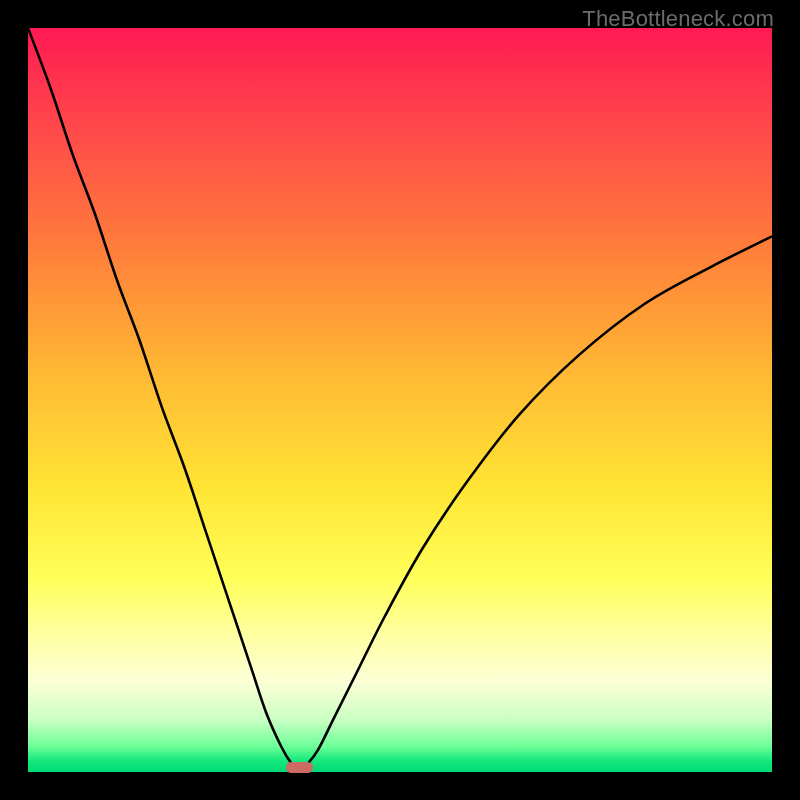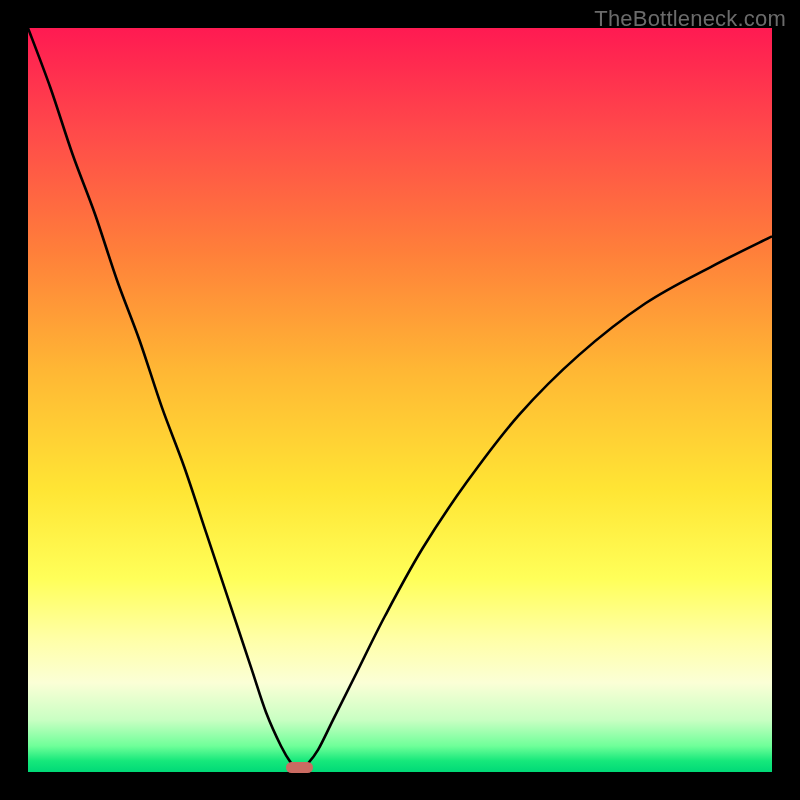--- a/index.html
+++ b/index.html
@@ -13,21 +13,21 @@
   }
   .frame {
     position: relative;
     width: 800px;
     height: 800px;
     background: #000;
   }
   .watermark {
     position: absolute;
     top: 6px;
-    right: 14px;
+    right: 26px;
     color: #6b6b6b;
     font-size: 22px;
     letter-spacing: 0.2px;
     font-family: Arial, Helvetica, sans-serif;
   }
   .plot {
     position: absolute;
     left: 28px;
     top: 28px;
     width: 744px;

